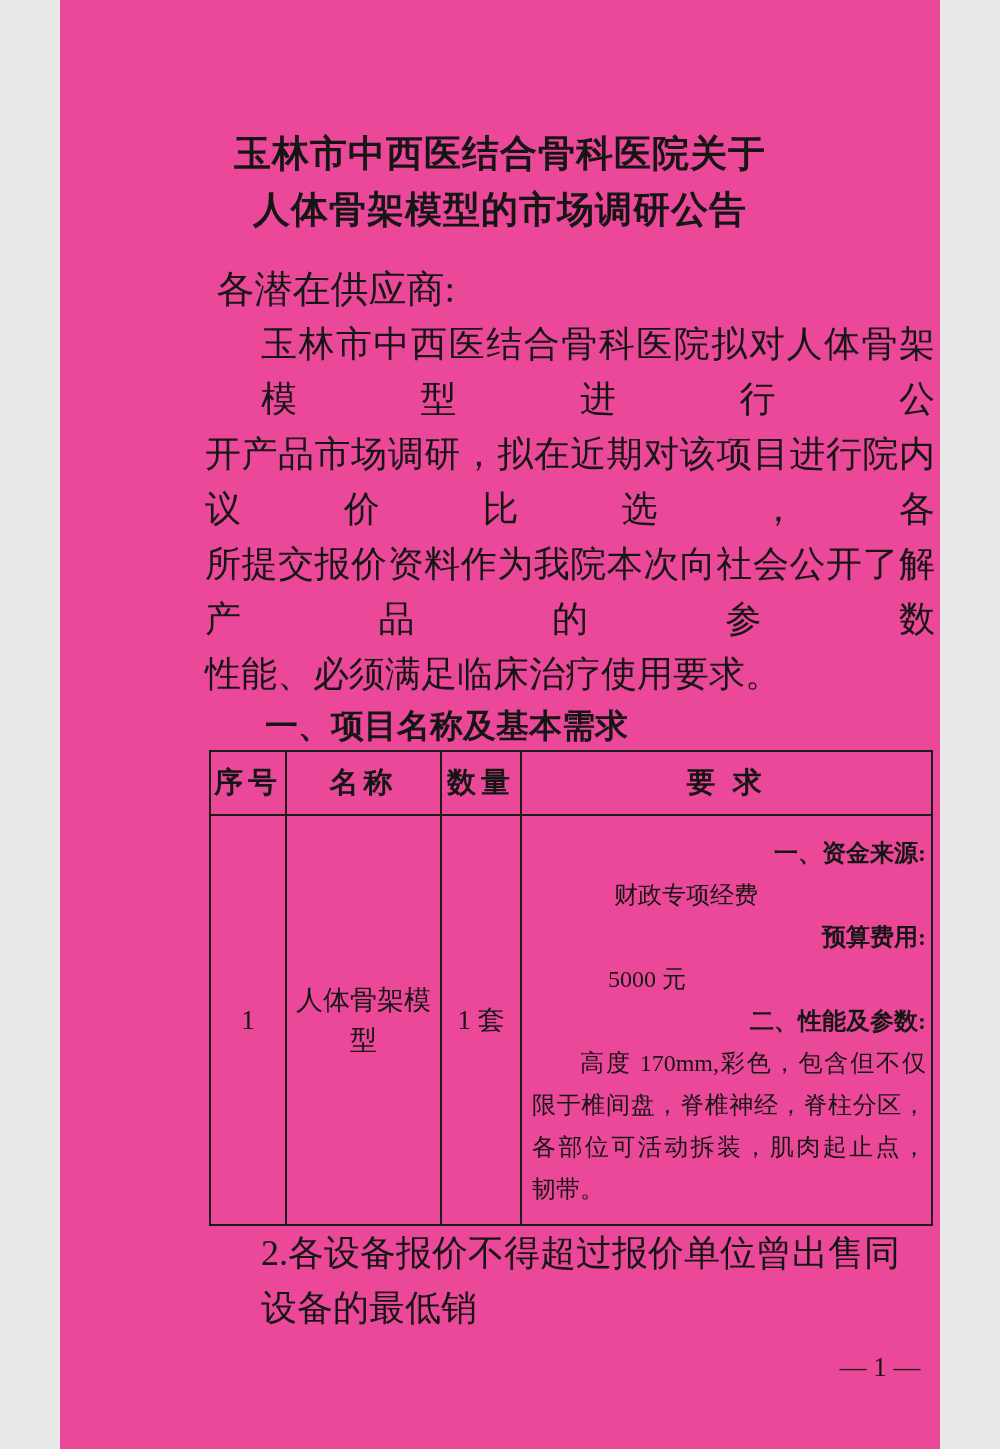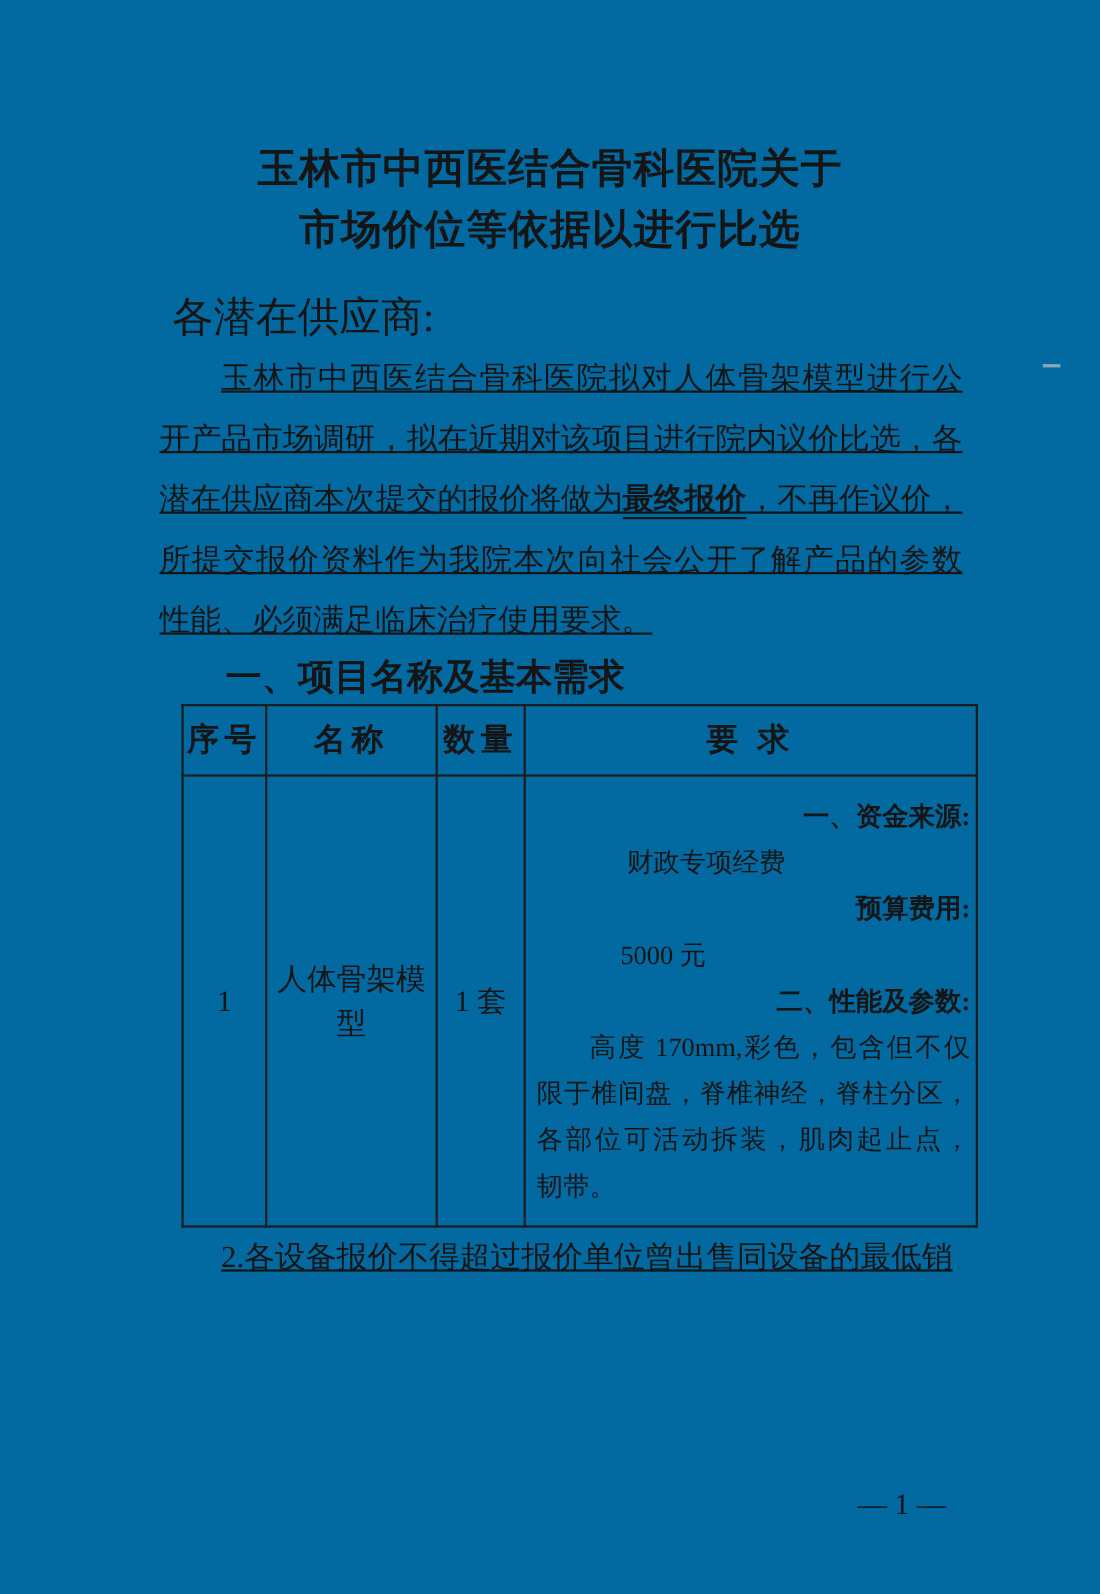--- a/index.html
+++ b/index.html
@@ -1,59 +1,59 @@
 <!DOCTYPE html>
 <html><head>
 <meta charset="utf-8">
 <style>
   html,body { margin:0; padding:0; background:#e8e8e8; }
   .page {
     position:relative;
-    width:1000px; height:1449px;
+    width:880px; height:1449px;
     margin:0 auto;
-    background:#0369a1;
+    background:#ec4899;
     color:#151515;
     font-family:"Liberation Serif","DejaVu Serif",serif;
     overflow:hidden;
   }
   .doc-title {
     margin-top:126px;
     text-align:center;
     font-size:37px;
     font-weight:bold;
     line-height:56px;
     letter-spacing:1px;
   }
   .content { margin:0 125px 0 145px; width:730px; }
   .salutation {
     margin-top:24px;
     font-size:38px;
     line-height:55px;
     text-indent:0.3em;
   }
-  .para { font-size:28px; line-height:55px;text-decoration:underline; }
+  .para { font-size:36px; line-height:55px; }
   .line { text-align:justify; text-align-last:justify; }
   .line.first { padding-left:56px; }
   .line.last { text-align:left; text-align-last:left; }
   .em-strong {
     font-weight:bold;
     text-decoration:underline;
     text-decoration-thickness:2px;
     text-underline-offset:7px;
   }
   .section-heading {
     font-size:33px;
     font-weight:bold;
     line-height:48px;
     padding-left:60px;
   }
   table.req-table {
     border-collapse:collapse;
     table-layout:fixed;
-    margin-left:20px;
+    margin-left:4px;
     width:722px;
   }
   .req-table th, .req-table td { border:2px solid #1c1c1c; }
   .req-table th {
     height:60px;
     font-size:29px;
     font-weight:bold;
     text-align:center;
     letter-spacing:5px;
     font-style:normal;
@@ -97,31 +97,30 @@
 </style>
 </head>
 <body>
 
 <div class="page">
 
   <div class="artifact"></div>
 
   <div class="doc-title">
     <div>玉林市中西医结合骨科医院关于</div>
-    <div>市场价位等依据以进行比选</div>
+    <div>人体骨架模型的市场调研公告</div>
   </div>
 
   <div class="content">
 
     <div class="salutation">各潜在供应商:</div>
 
     <div class="para">
       <div class="line first">玉林市中西医结合骨科医院拟对人体骨架模型进行公</div>
       <div class="line">开产品市场调研，拟在近期对该项目进行院内议价比选，各</div>
-      <div class="line"><span>潜在供应商本次提交的报价将做为</span><span class="em-strong">最终报价</span><span>，不再作议价，</span></div>
       <div class="line">所提交报价资料作为我院本次向社会公开了解产品的参数</div>
       <div class="line last">性能、必须满足临床治疗使用要求。</div>
     </div>
 
     <div class="section-heading">一、项目名称及基本需求</div>
 
     <table class="req-table">
       <colgroup>
         <col style="width:76px">
           <col style="width:155px">

